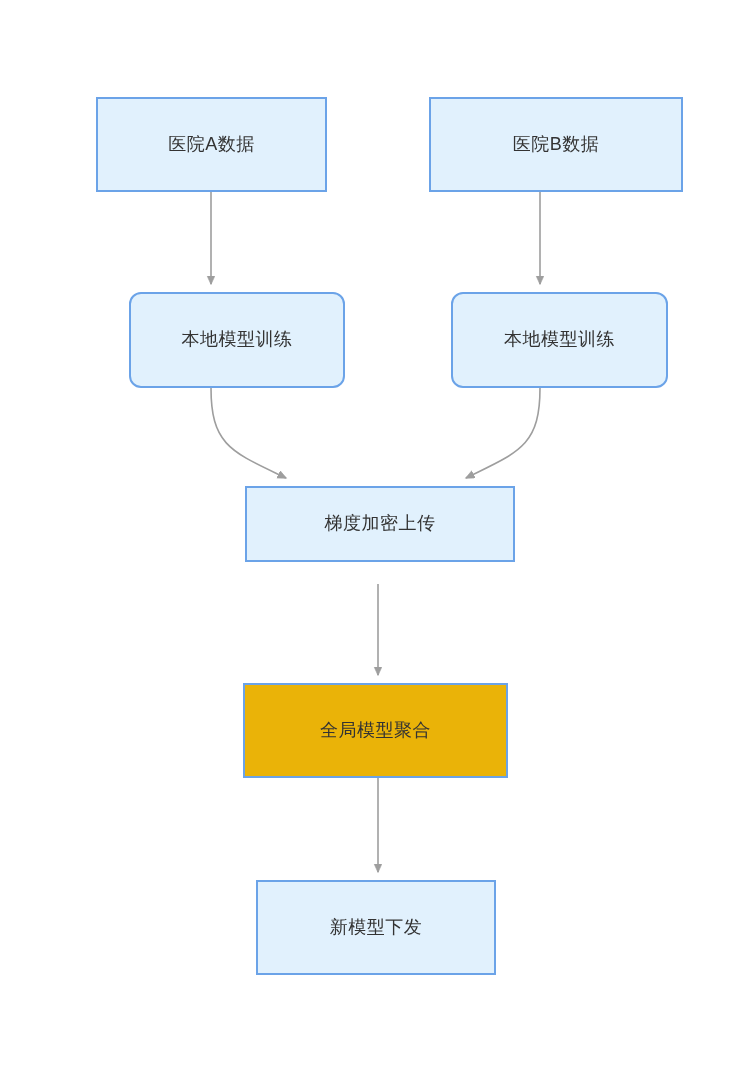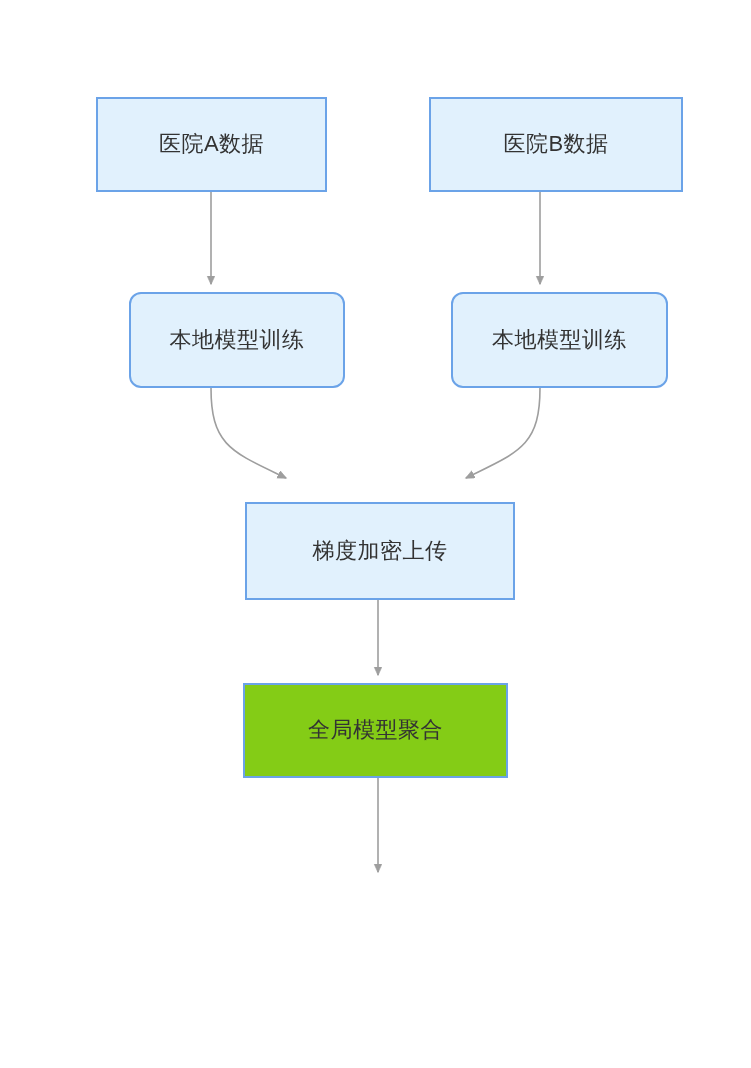--- a/index.html
+++ b/index.html
@@ -27,21 +27,21 @@
   }
   .node {
     position: absolute;
     box-sizing: border-box;
     display: flex;
     align-items: center;
     justify-content: center;
     background: #e1f1fd;
     border: 2px solid #6ba3e8;
     color: #333333;
-    font-size: 22px;
+    font-size: 18px;
     line-height: 1.2;
     letter-spacing: 0.5px;
     white-space: nowrap;
     user-select: none;
   }
   .node.rounded {
     border-radius: 12px;
     margin-left: 20px;
   }
   .node-label {
@@ -79,22 +79,25 @@
   </div>
 
   <div class="node rounded" style="left: 109px; top: 292px; width: 216px; height: 96px; background: rgb(225, 241, 253); border-color: rgb(107, 163, 232); color: rgb(51, 51, 51);">
     <span class="node-label">本地模型训练</span>
   </div>
 
   <div class="node rounded" style="left: 431px; top: 292px; width: 217px; height: 96px; background: rgb(225, 241, 253); border-color: rgb(107, 163, 232); color: rgb(51, 51, 51);">
     <span class="node-label">本地模型训练</span>
   </div>
 
-  <div class="node" style="left: 245px; top: 486px; width: 270px; height: 98px; background: rgb(225, 241, 253); border-color: rgb(107, 163, 232); color: rgb(51, 51, 51); margin-top: 16px;">
+  <div class="node" style="left: 245px; top: 486px; width: 270px; height: 76px; background: rgb(225, 241, 253); border-color: rgb(107, 163, 232); color: rgb(51, 51, 51);">
     <span class="node-label">梯度加密上传</span>
   </div>
 
-  <div class="node" style="left: 243px; top: 683px; width: 265px; height: 95px; background: #84cc16; border-color: rgb(107, 163, 232); color: rgb(51, 51, 51);">
+  <div class="node" style="left: 243px; top: 683px; width: 265px; height: 95px; background: #eab308; border-color: rgb(107, 163, 232); color: rgb(51, 51, 51);">
     <span class="node-label">全局模型聚合</span>
   </div>
 
+  <div class="node" style="left: 256px; top: 880px; width: 240px; height: 95px; background: rgb(225, 241, 253); border-color: rgb(107, 163, 232); color: rgb(51, 51, 51);">
+    <span class="node-label">新模型下发</span>
+  </div>
 
 </div>
 
 </body></html>

